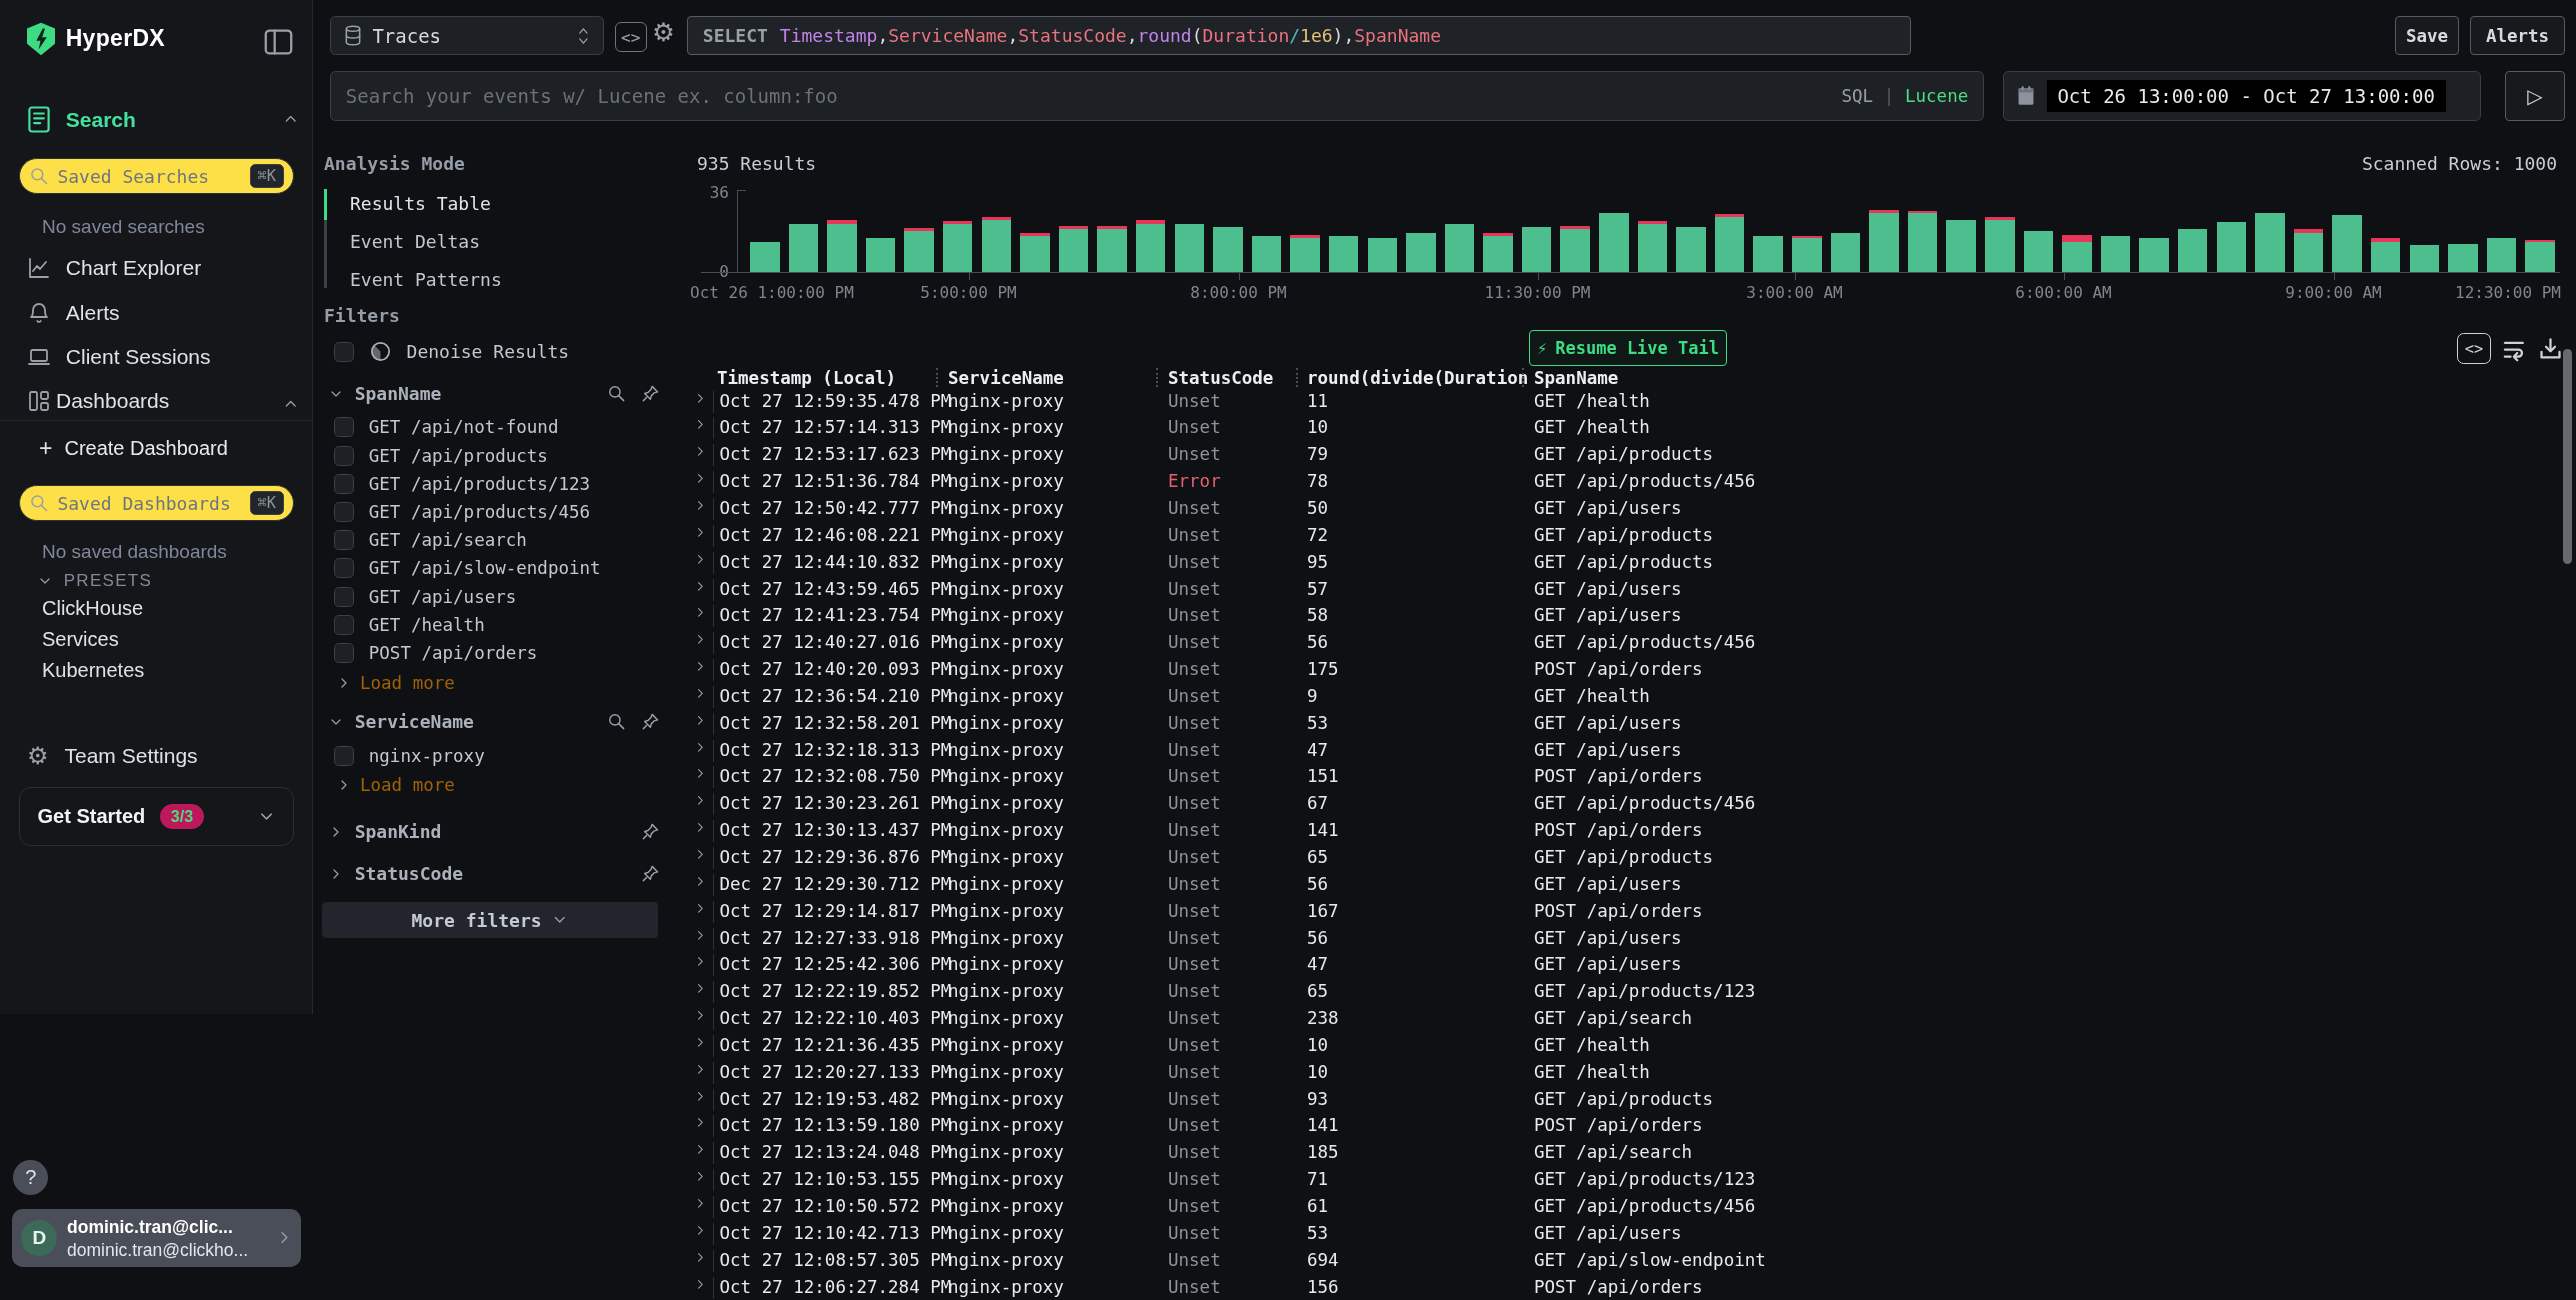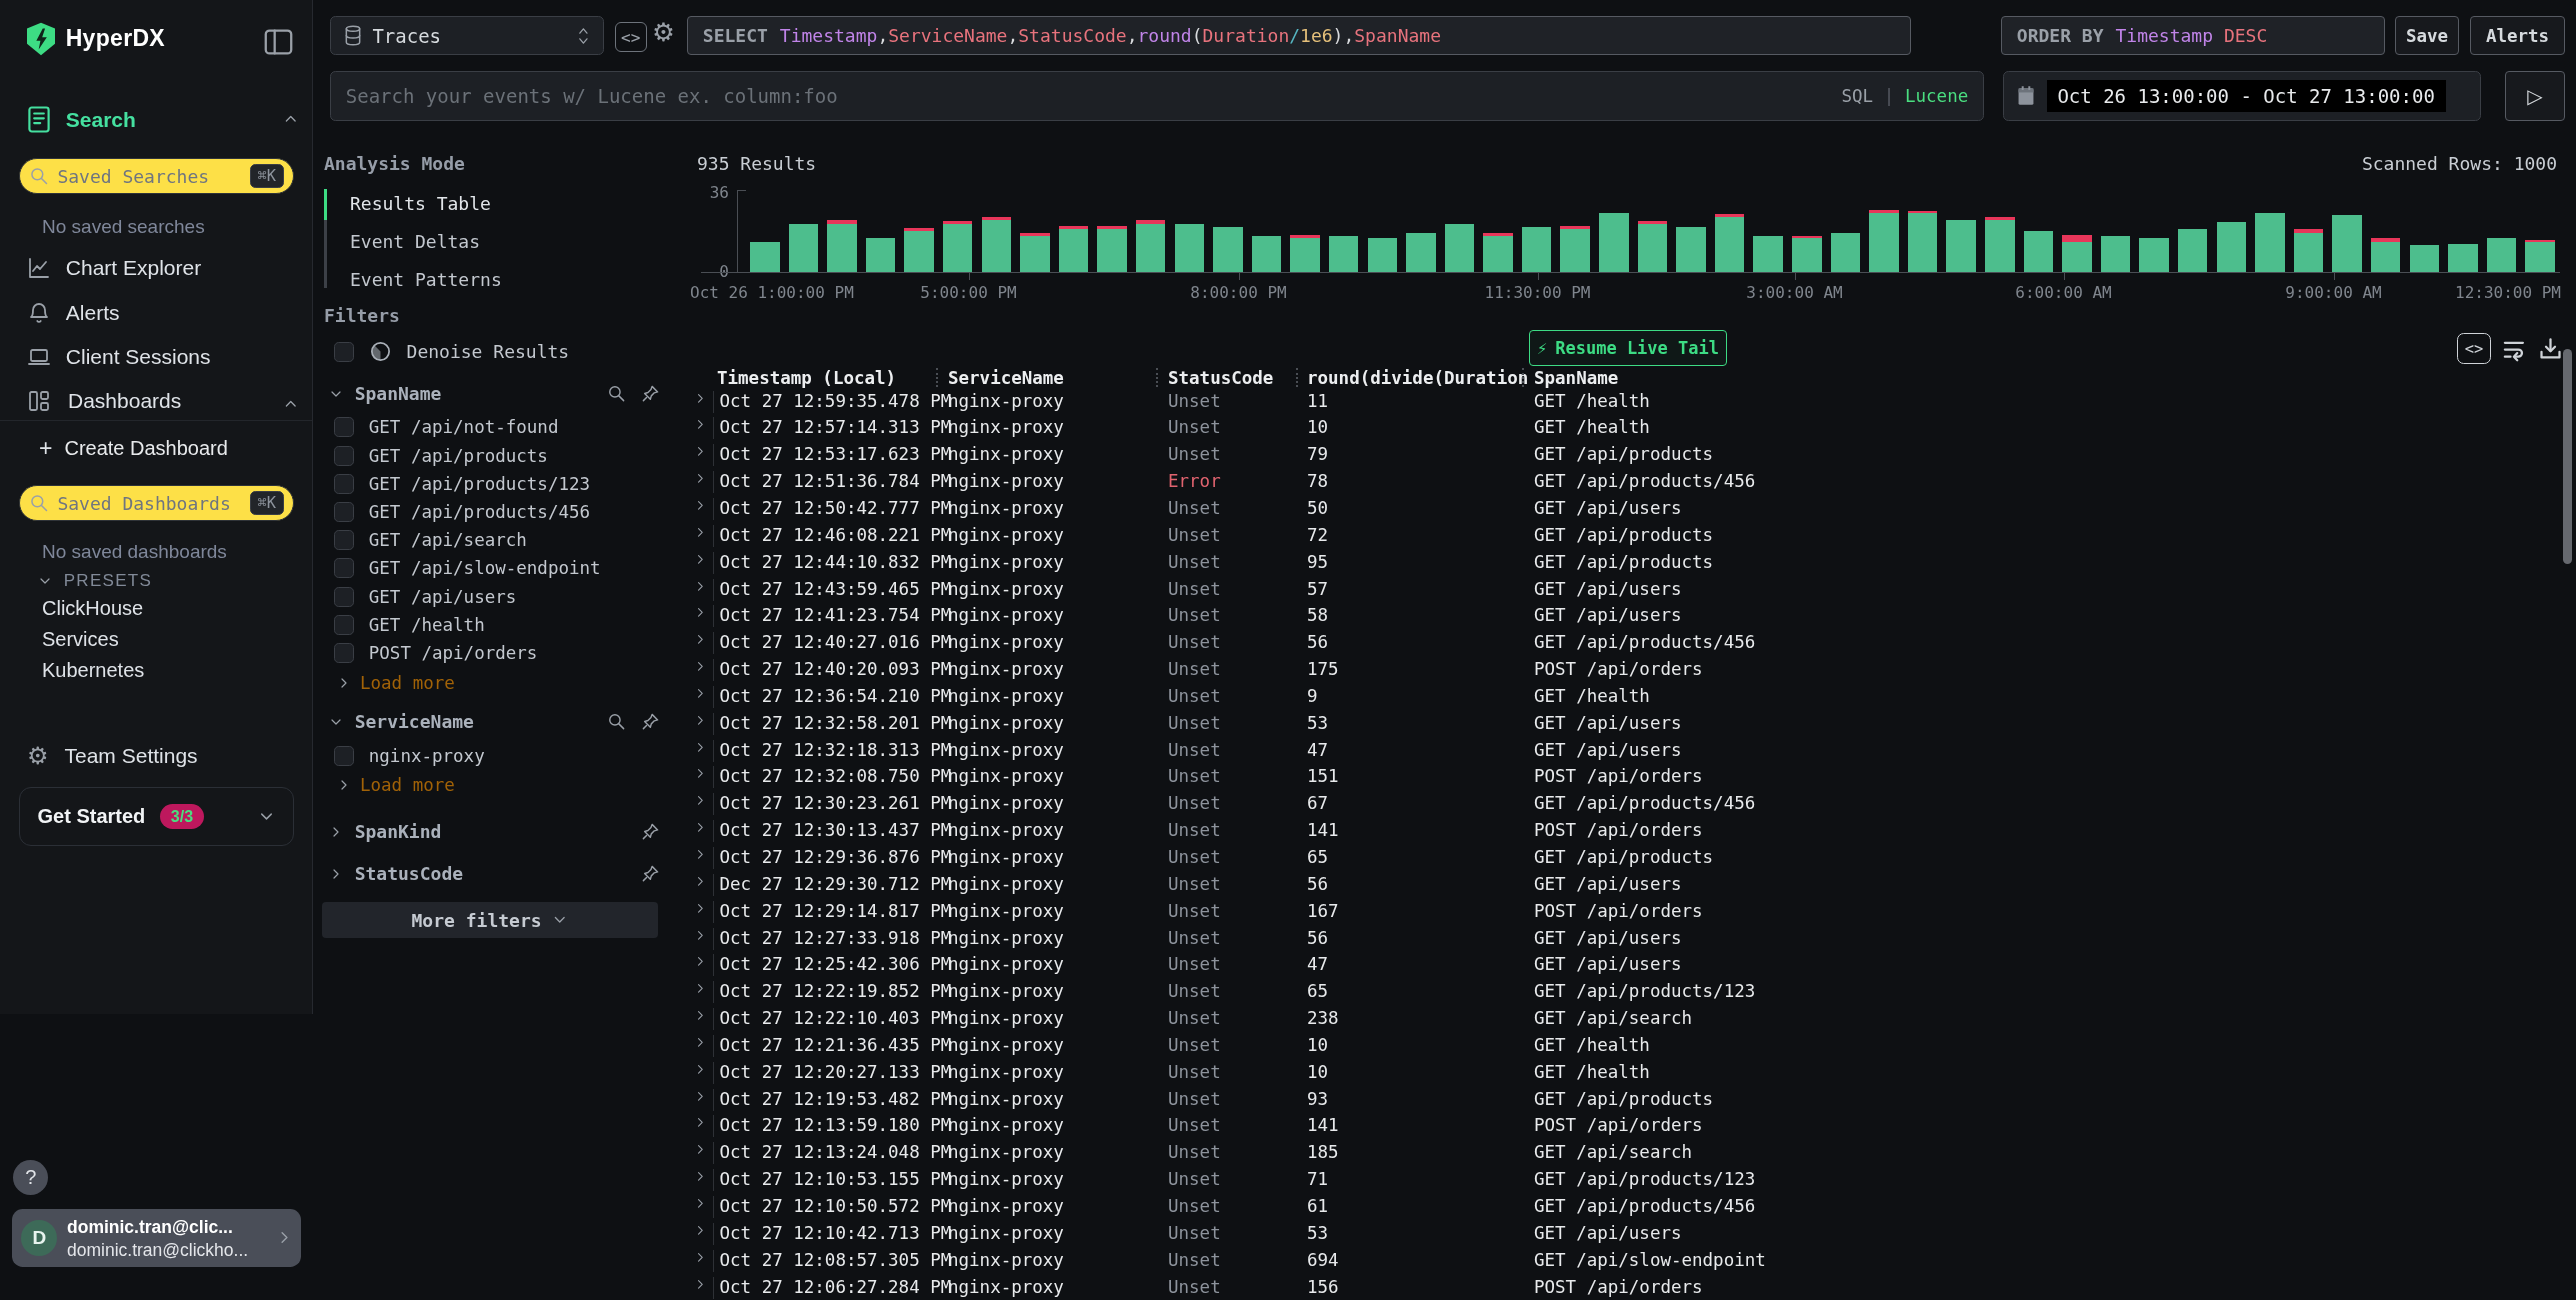--- a/index.html
+++ b/index.html
@@ -147,21 +147,21 @@
     </div>
     <div class="abs" style="left:27px;top:345px;display:flex;align-items:center;gap:14.8px;">
       <span>
           <svg width="24" height="24" viewBox="0 0 24 24" class="ic">
             <rect x="4" y="5" width="16" height="11" rx="1.5"></rect>
             <line x1="2" y1="19" x2="22" y2="19"></line>
           </svg>
         </span>
       <span class="nav-label">Client Sessions</span>
     </div>
-    <div class="abs" style="left:27px;top:389px;display:flex;align-items:center;gap:17px;">
+    <div class="abs" style="left:27px;top:389px;display:flex;align-items:center;gap:5px;">
       <span>
           <svg width="24" height="24" viewBox="0 0 24 24" class="ic">
             <rect x="3" y="3" width="7" height="18" rx="1.5"></rect>
             <rect x="14" y="3" width="7" height="7" rx="1.5"></rect>
             <rect x="14" y="14" width="7" height="7" rx="1.5"></rect>
           </svg>
         </span>
       <span class="nav-label">Dashboards</span>
     </div>
     <span class="abs" style="left:282px;top:395px;">
@@ -253,24 +253,20 @@
   <div class="abs" style="left:615px;top:22px;width:29.5px;height:28px;border:1.3px solid #6d737b;border-radius:6px;display:flex;align-items:center;justify-content:center;">
     <span class="mono" style="font-size:16px;color:#9aa0a8;">&lt;&gt;</span>
   </div>
   <span class="abs" style="left:652px;top:20px;font-size:25.5px;color:#9aa0a8;line-height:1;"><span>⚙</span></span>
 
   <div class="abs boxed-light" style="left:687px;top:16px;width:1224px;height:39px;padding:0 14.8px;gap:12px;">
     <span class="kw mono">SELECT</span>
     <span class="mono" id="select-tokens"><span class="tk mono tk-purple">Timestamp</span><span class="tk mono tk-fg">,</span><span class="tk mono tk-red">ServiceName</span><span class="tk mono tk-fg">,</span><span class="tk mono tk-red">StatusCode</span><span class="tk mono tk-fg">,</span><span class="tk mono tk-purple">round</span><span class="tk mono tk-fg">(</span><span class="tk mono tk-red">Duration</span><span class="tk mono tk-cyan">/</span><span class="tk mono tk-yellow">1e6</span><span class="tk mono tk-fg">)</span><span class="tk mono tk-fg">,</span><span class="tk mono tk-red">SpanName</span></span>
   </div>
 
-  <div class="abs boxed-light" style="left:2001px;top:16px;width:384px;height:39px;padding:0 14.8px;gap:12px;">
-    <span class="kw mono">ORDER BY</span>
-    <span class="mono" id="order-tokens"><span class="tk mono tk-purple">Timestamp</span><span class="tk mono tk-red"> DESC</span></span>
-  </div>
   <div class="abs btn mono" style="left:2395px;top:16px;width:64px;height:39px;">Save</div>
   <div class="abs btn mono" style="left:2470px;top:16px;width:95px;height:39px;">Alerts</div>
 
   <div class="abs boxed" style="left:330px;top:71px;width:1654px;height:50px;padding:0 14.8px;">
     <span class="ph-text mono">Search your events w/ Lucene ex. column:foo</span>
     <span style="margin-left:auto;display:flex;gap:10.7px;align-items:center;">
       <span class="lang mono" style="color:#9aa0a8;">SQL</span>
       <span class="lang mono" style="color:#565a62;">|</span>
       <span class="lang mono" style="color:#4ade80;">Lucene</span>
     </span>

